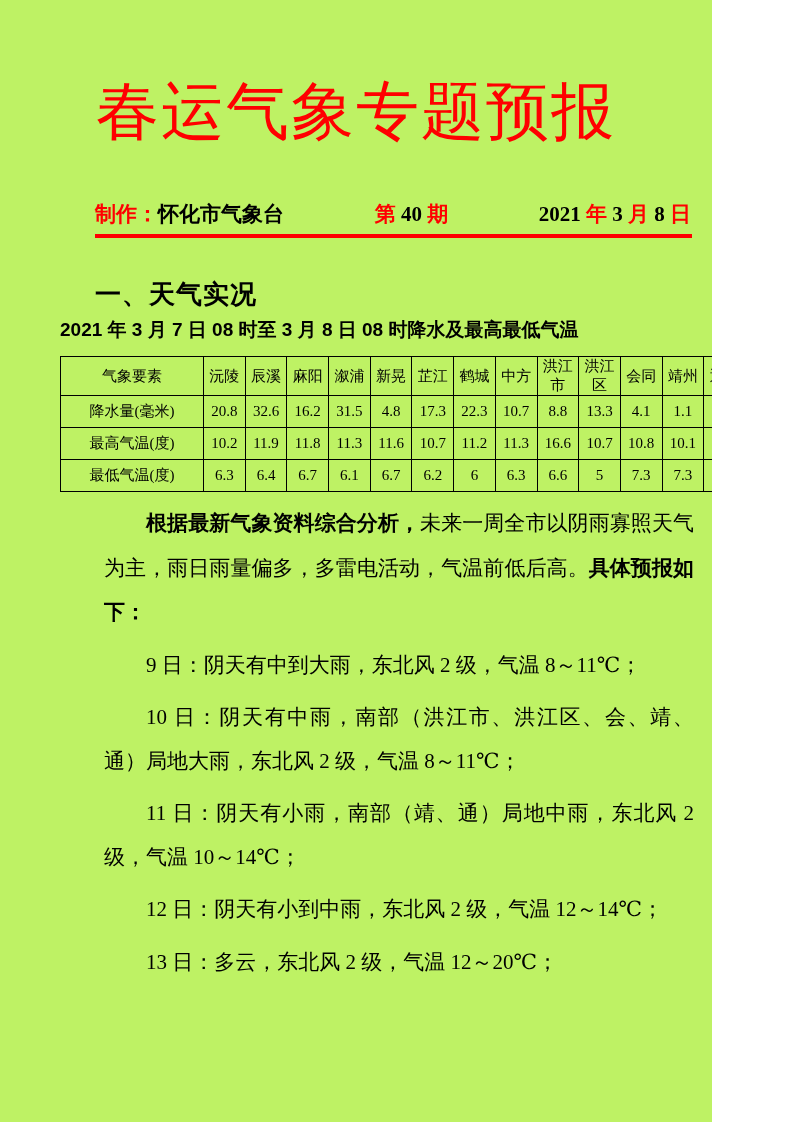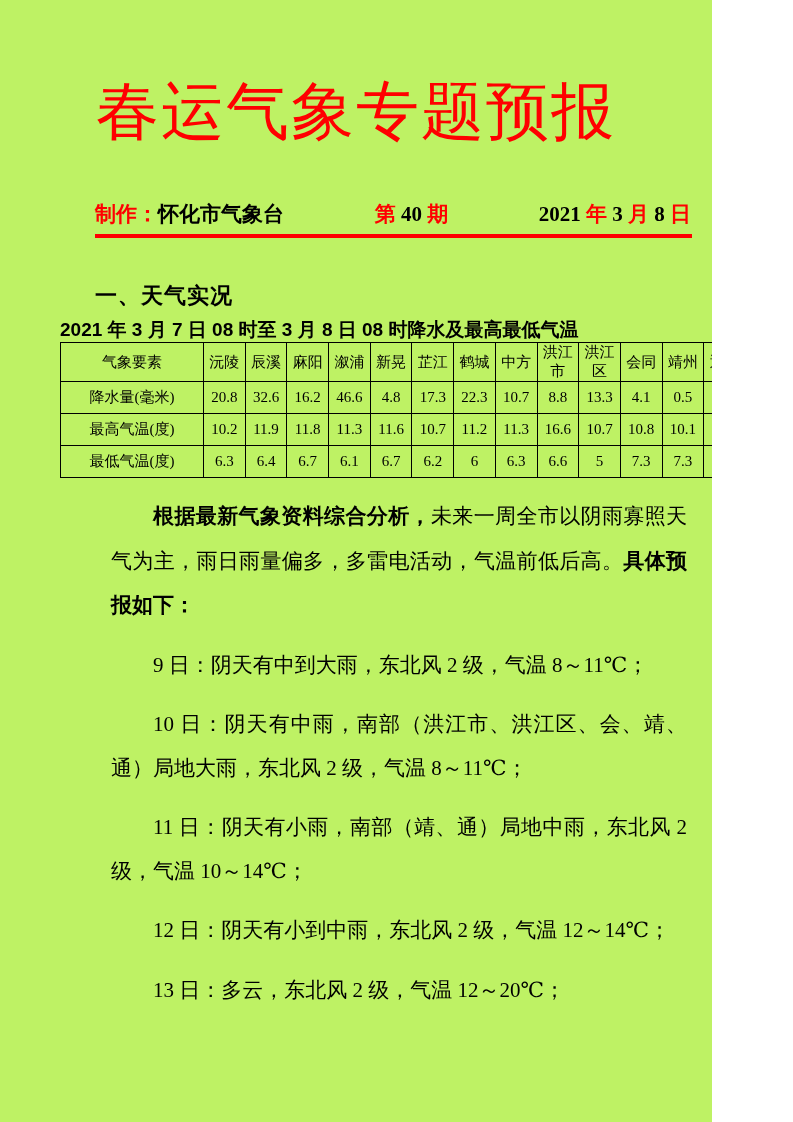--- a/index.html
+++ b/index.html
@@ -39,39 +39,39 @@
   }
   .red { color: #ff0000; }
   .rule {
     width: 597px;
     height: 4px;
     background: #ff0000;
     margin: 6px 0 0 95px;
   }
   .sec-heading {
     margin: 44px 0 0 95px;
-    font-size: 22px;
+    font-size: 26px;
     line-height: 28px;
     font-weight: 700;
-    font-family: Liberation Sans, sans-serif;
+    font-family: Liberation Mono, monospace;
     letter-spacing: 1px;
   }
   .sec-heading.second { margin-top: 48px; }
   .table-caption {
     width: 686px;
     margin: 8px 0 0 60px;
     text-align: left;
     font-size: 19px;
     line-height: 24px;
     font-weight: 700;
     font-family: "Liberation Sans", "DejaVu Sans", sans-serif;
   }
   table.weather {
     width: 686px;
-    margin: 0 0 0 60px;
+    margin: 14px 0 0 60px;
     border-collapse: collapse;
     table-layout: fixed;
   }
   table.weather th, table.weather td {
     border: 1px solid #000000;
     text-align: center;
     vertical-align: middle;
     font-size: 15px;
     font-weight: 400;
     height: 31px;
@@ -83,21 +83,21 @@
     width: 142px;
   }
   .body-text {
     width: 608px;
     margin: 4px 0 0 95px;
     font-size: 21px;
     line-height: 43.5px;
     text-align: justify;
   }
   .body-text p {
-    margin: 16px;
+    margin: 9px;
     text-indent: 2em;
   }
   .body-text b {
     font-family: "Liberation Sans", "DejaVu Sans", sans-serif;
     font-weight: 700;
   }
 </style>
 </head>
 <body>
 
@@ -135,29 +135,29 @@
           <th>靖州</th>
           <th>通道</th>
         </tr>
     </thead>
     <tbody>
         <tr>
           <td>降水量(毫米)</td>
           <td>20.8</td>
           <td>32.6</td>
           <td>16.2</td>
-          <td>46.6</td>
+          <td>31.5</td>
           <td>4.8</td>
           <td>17.3</td>
           <td>22.3</td>
           <td>10.7</td>
           <td>8.8</td>
           <td>13.3</td>
           <td>4.1</td>
-          <td>0.5</td>
+          <td>1.1</td>
           <td>0.7</td>
         </tr>
         <tr>
           <td>最高气温(度)</td>
           <td>10.2</td>
           <td>11.9</td>
           <td>11.8</td>
           <td>11.3</td>
           <td>11.6</td>
           <td>10.7</td>

